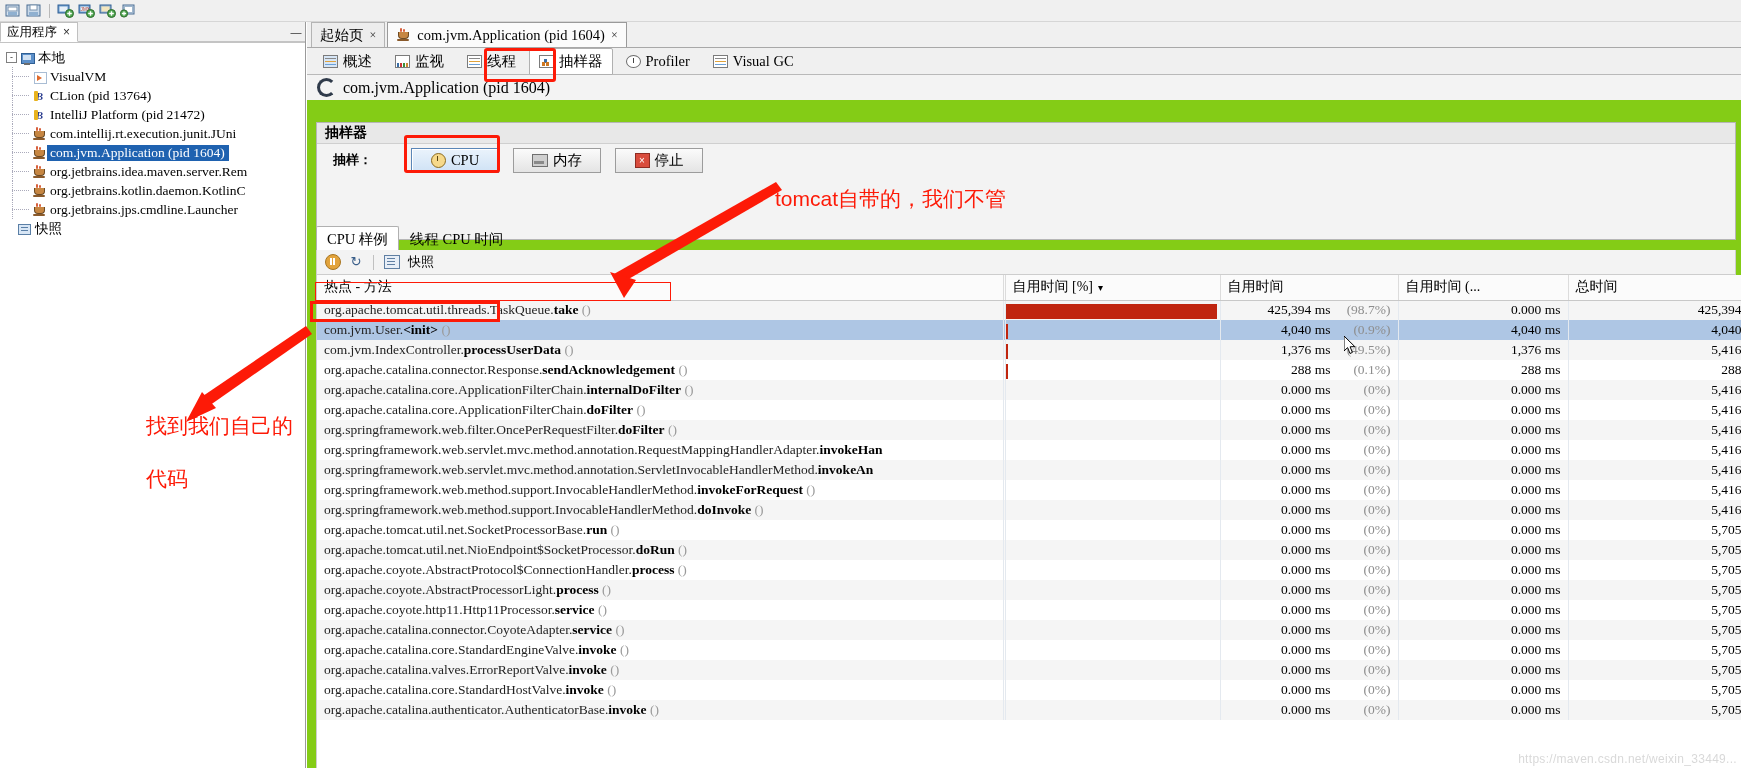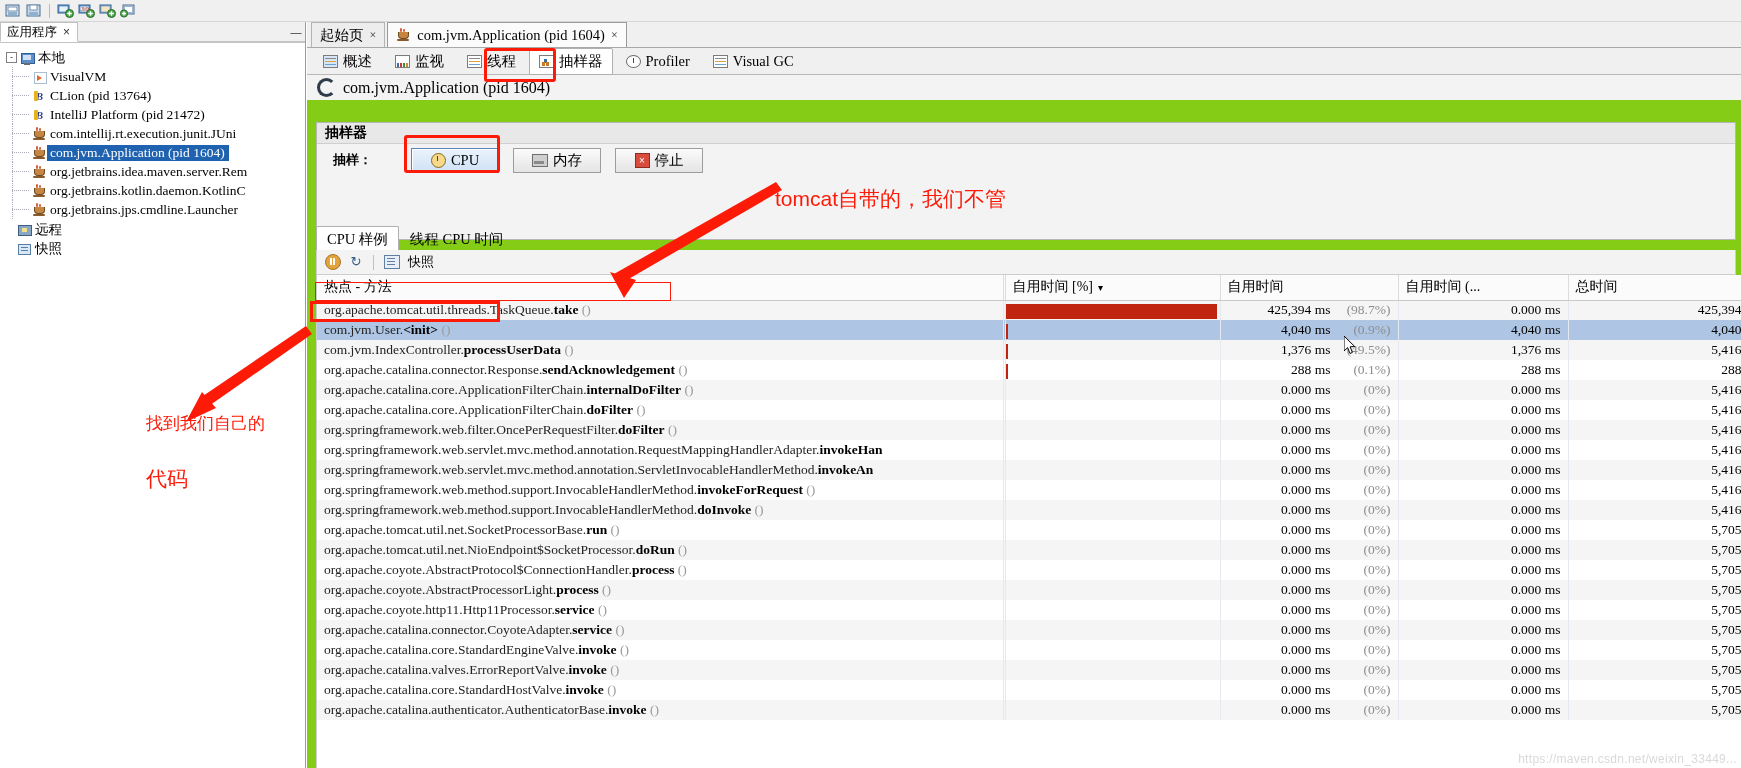--- a/index.html
+++ b/index.html
@@ -336,27 +336,20 @@
           <span class="icon">
             <span class="steam"></span>
             <span class="steam2"></span>
             <span class="cup"></span>
             <span class="cup-b"></span>
           </span>
           <span class="lbl">org.jetbrains.jps.cmdline.Launcher</span>
         </div>
       </div>
 
-    <div class="tnode indent1" style="margin-top:1px;">
-      <span style="width:11px;display:inline-block;flex:none;"></span>
-      <span class="icon">
-          <span class="remote"></span>
-        </span>
-      <span class="lbl">远程</span>
-    </div>
     <div class="tnode indent1">
       <span style="width:11px;display:inline-block;flex:none;"></span>
       <span class="icon">
           <span class="snapshot-i"></span>
         </span>
       <span class="lbl">快照</span>
     </div>
   </div>
 </div>
 
@@ -689,20 +682,20 @@
 <svg class="arrow" style="left:600px;top:180px;width:190px;height:110px;">
   <polygon points="182,10 20,104 14,94 176,2" fill="#fd1a07"></polygon>
   <polygon points="24,118 10,92 36,100" fill="#fd1a07"></polygon>
 </svg>
 <div class="ann" style="left:775px;top:185px;font-size:21px;white-space:nowrap;">tomcat自带的，我们不管</div>
 
 <svg class="arrow" style="left:180px;top:330px;width:140px;height:100px;">
   <polygon points="132,4 26,78 20,68 126,-4" fill="#fd1a07"></polygon>
   <polygon points="6,92 22,62 36,78" fill="#fd1a07"></polygon>
 </svg>
-<div class="ann" style="left:146px;top:412px;font-size:17px;white-space:nowrap;">找到我们自己的</div>
+<div class="ann" style="left:146px;top:412px;font-size:21px;white-space:nowrap;">找到我们自己的</div>
 <div class="ann" style="left:146px;top:465px;font-size:21px;white-space:nowrap;">代码</div>
 
 <svg id="cursor" viewBox="0 0 13 19">
   <polygon points="0,0 0,15 3.6,11.6 6,17.5 8.4,16.4 6.1,10.8 10.8,10.6" fill="#fff" stroke="#000" stroke-width="1"></polygon>
 </svg>
 
 <div id="watermark">https://maven.csdn.net/weixin_33449...</div>
 
 </body></html>

